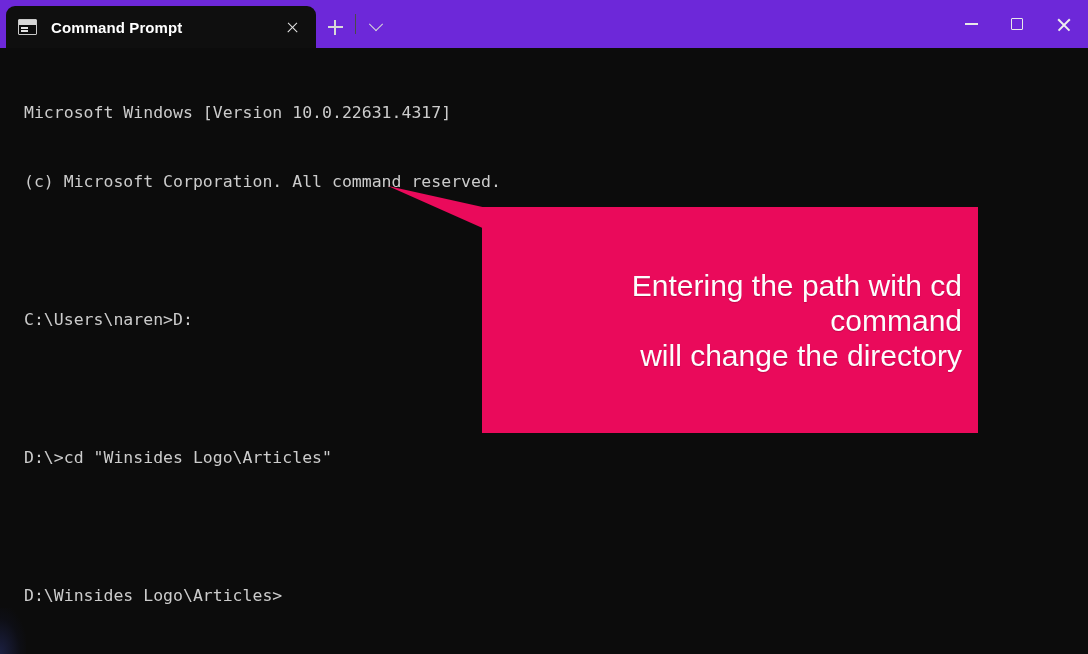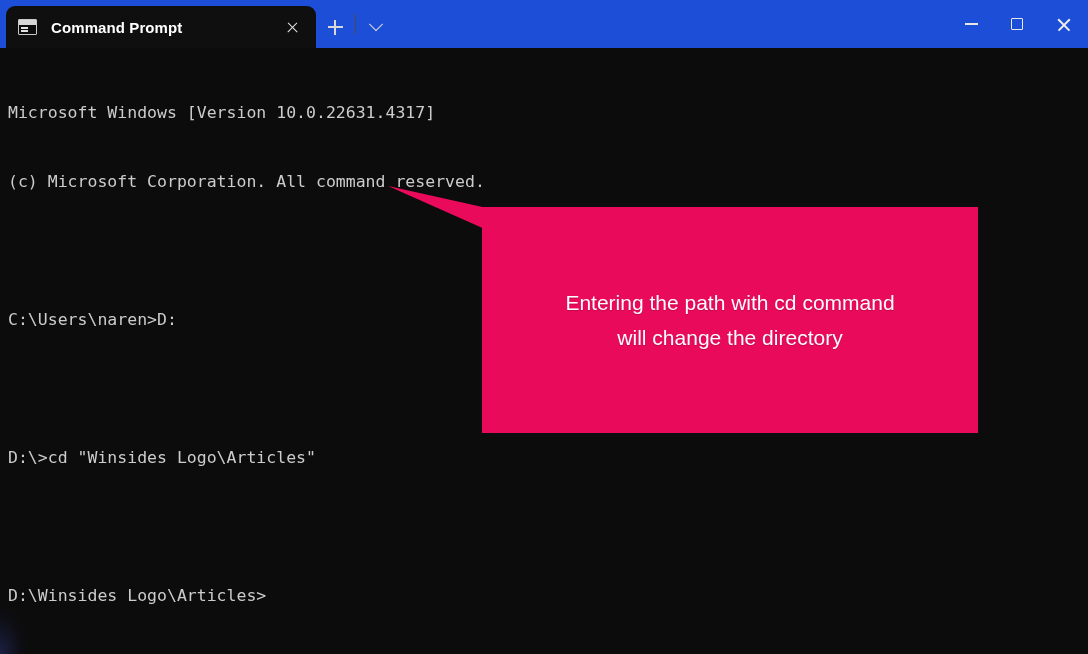--- a/index.html
+++ b/index.html
@@ -14,21 +14,21 @@
     position:relative;
     width:1088px; height:654px;
     background:#0c0c0c;
     font-family:"Liberation Sans", sans-serif;
   }
 
   
   .titlebar {
     position:absolute; top:0; left:0;
     width:1088px; height:48px;
-    background:#1d4ed8;
+    background:#6d28d9;
     display:flex; align-items:flex-end;
   }
 
   .tabstrip {
     display:flex; align-items:flex-end;
     height:48px;
   }
 
   .tab {
     position:relative;
@@ -156,21 +156,21 @@
   }
   .glyph-bigx::before { transform:rotate(45deg); }
   .glyph-bigx::after  { transform:rotate(-45deg); }
 
   
   .console {
     position:absolute;
     top:48px; left:0;
     width:1088px; height:606px;
     background:#0c0c0c;
-    padding:7px 0 0 8px;
+    padding:7px 0 0 24px;
     font-family:"DejaVu Sans Mono", monospace;
     font-size:16.5px;
     line-height:23px;
     color:#cccccc;
     white-space:pre;
     letter-spacing:0px;
   }
   .console-line { height:23px; }
   .console-line.blank { height:23px; }
 
@@ -196,23 +196,23 @@
     width:496px; height:226px;
     background:#ea0a5b;
     display:flex;
     align-items:center;
     justify-content:center;
   }
 
   .callout-text {
     color:#fdfdfd;
     font-family:"Liberation Sans", sans-serif;
-    font-size:21px;
+    font-size:30px;
     line-height:35px;
-    text-align:center;
+    text-align:right;
     white-space:pre-line;
     text-shadow:0 1px 1px rgba(0,0,0,0.18);
     padding:0 16px;
   }
 </style>
 </head>
 <body>
 
 <div id="app">
 

